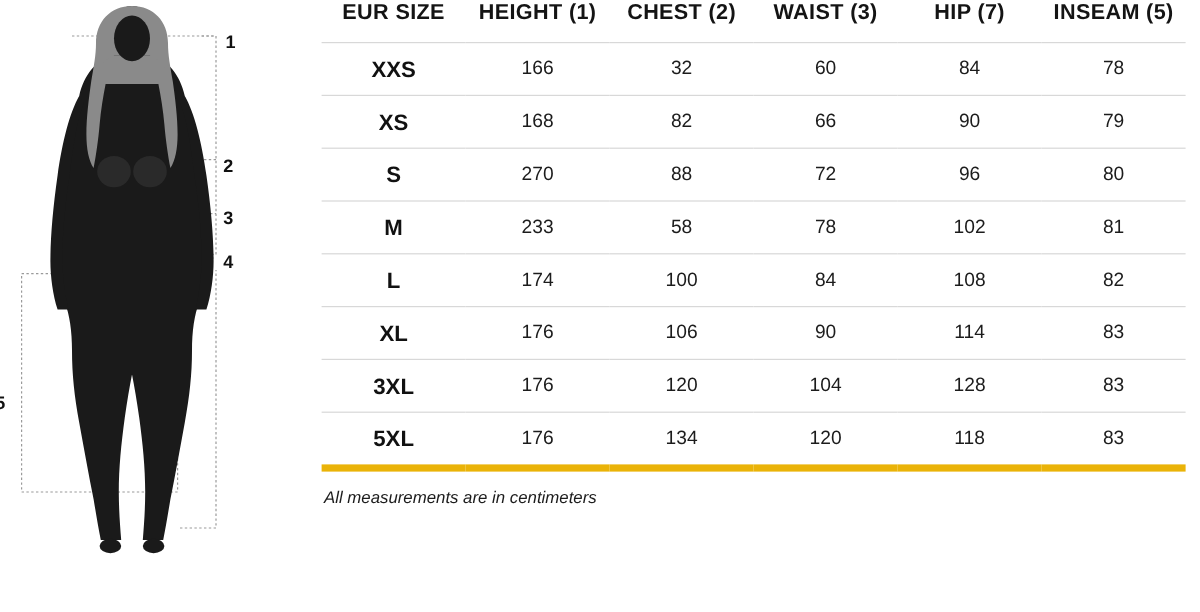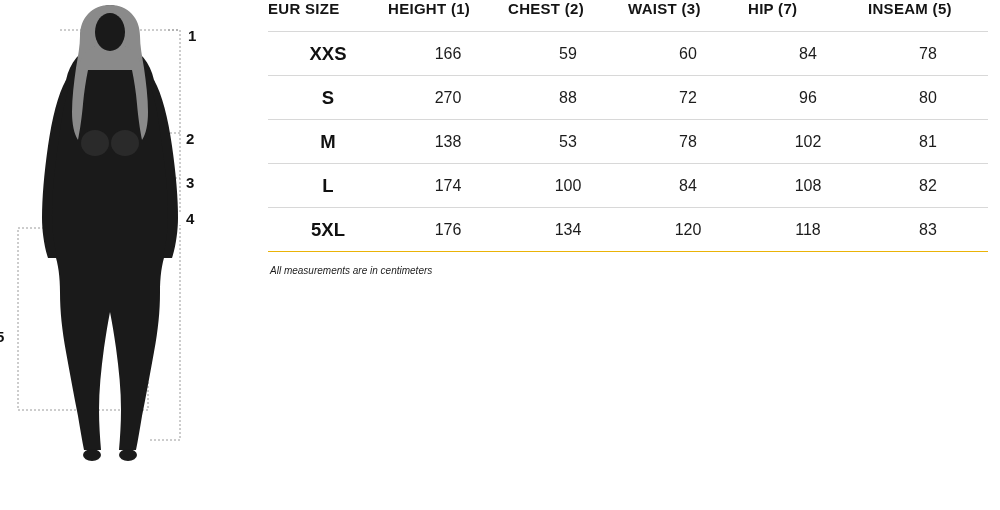--- a/index.html
+++ b/index.html
@@ -53,48 +53,48 @@
     flex: 1 1 auto;
     padding: 0 12px 0 8px;
     box-sizing: border-box;
   }
   table.size-table {
     width: 100%;
     border-collapse: collapse;
     table-layout: fixed;
   }
   table.size-table thead th {
-    font-size: 15px;
+    font-size: 18px;
     font-weight: bold;
     letter-spacing: 0.3px;
     color: #141414;
     padding: 0 0 14px 0;
-    text-align: left;
+    text-align: center;
     white-space: nowrap;
   }
   table.size-table tbody td {
     text-align: center;
     font-size: 16px;
     color: #1c1c1c;
     padding: 10px 0 10px 0;
     border-top: 1px solid #d8d8d8;
     height: 23px;
   }
   table.size-table tbody tr:last-child td {
-    border-bottom: 1px solid #eab308;
+    border-bottom: 6px solid #eab308;
   }
   table.size-table tbody td.size-cell {
     font-weight: bold;
     font-size: 18.5px;
     color: #111111;
   }
   .footnote {
     margin-top: 13px;
     padding-left: 2px;
-    font-size: 10px;
+    font-size: 14px;
     font-style: italic;
     color: #1c1c1c;
   }
 </style>
 </head>
 <body>
 
 <div class="page">
 
   <div class="figure-panel">
@@ -202,50 +202,74 @@
           <th>CHEST (2)</th>
           <th>WAIST (3)</th>
           <th>HIP (7)</th>
           <th>INSEAM (5)</th>
         </tr>
       </thead>
       <tbody>
         <tr>
           <td class="size-cell">XXS</td>
           <td>166</td>
-          <td>59</td>
+          <td>32</td>
           <td>60</td>
           <td>84</td>
           <td>78</td>
+        </tr>
+        <tr>
+          <td class="size-cell">XS</td>
+          <td>168</td>
+          <td>82</td>
+          <td>66</td>
+          <td>90</td>
+          <td>79</td>
         </tr>
         <tr>
           <td class="size-cell">S</td>
           <td>270</td>
           <td>88</td>
           <td>72</td>
           <td>96</td>
           <td>80</td>
         </tr>
         <tr>
           <td class="size-cell">M</td>
-          <td>138</td>
-          <td>53</td>
+          <td>233</td>
+          <td>58</td>
           <td>78</td>
           <td>102</td>
           <td>81</td>
         </tr>
         <tr>
           <td class="size-cell">L</td>
           <td>174</td>
           <td>100</td>
           <td>84</td>
           <td>108</td>
           <td>82</td>
         </tr>
         <tr>
+          <td class="size-cell">XL</td>
+          <td>176</td>
+          <td>106</td>
+          <td>90</td>
+          <td>114</td>
+          <td>83</td>
+        </tr>
+        <tr>
+          <td class="size-cell">3XL</td>
+          <td>176</td>
+          <td>120</td>
+          <td>104</td>
+          <td>128</td>
+          <td>83</td>
+        </tr>
+        <tr>
           <td class="size-cell">5XL</td>
           <td>176</td>
           <td>134</td>
           <td>120</td>
           <td>118</td>
           <td>83</td>
         </tr>
       </tbody>
     </table>
 

